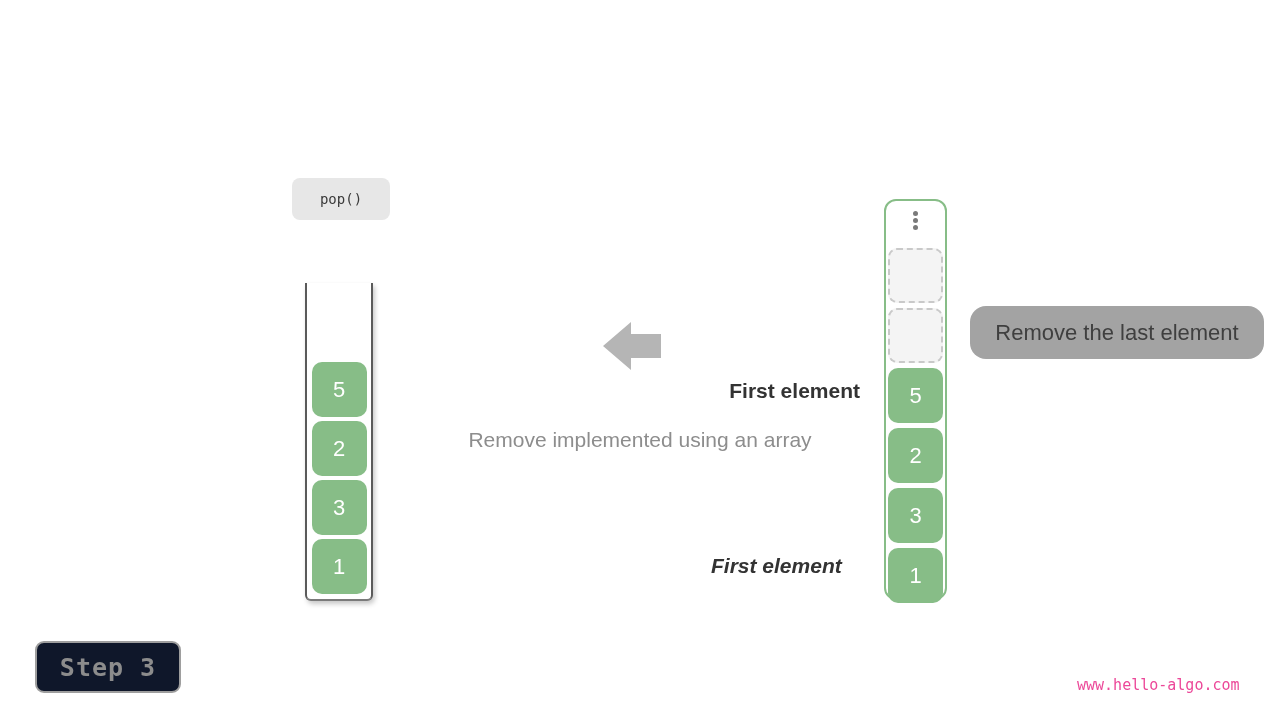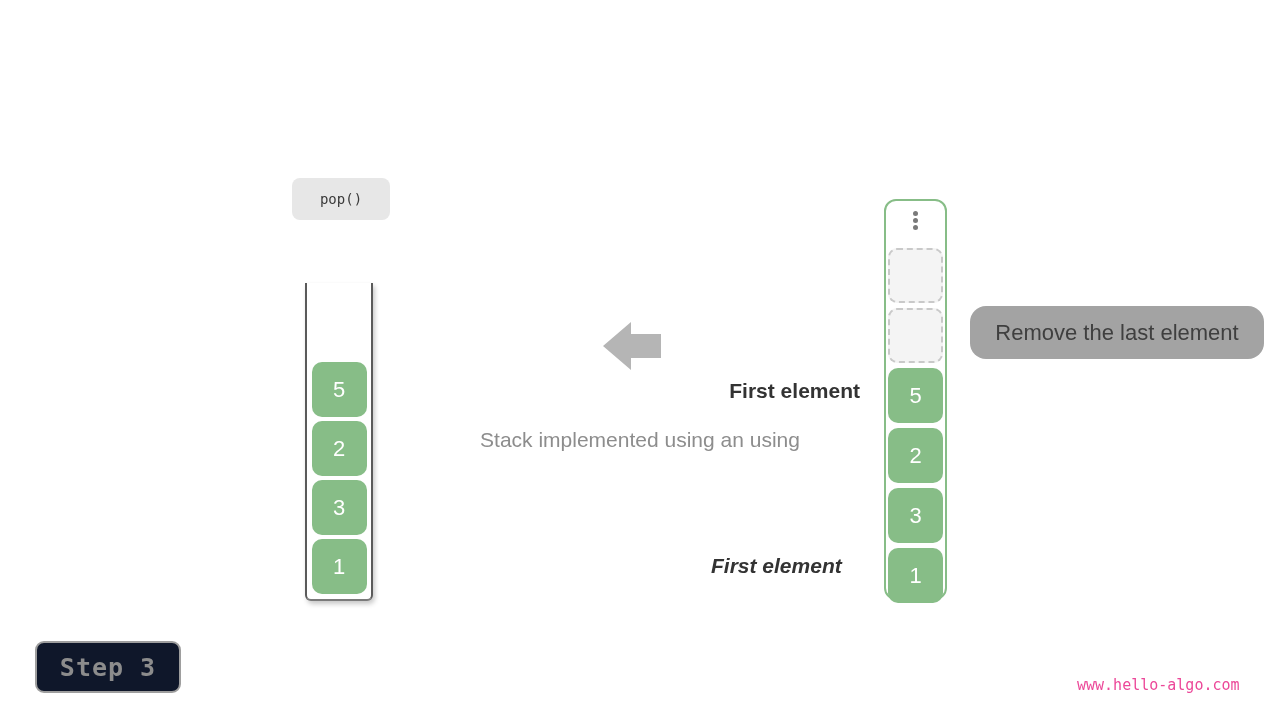--- a/index.html
+++ b/index.html
@@ -115,21 +115,21 @@
   </div>
 
   <div class="arrow">
     <svg viewBox="0 0 58 48" xmlns="http://www.w3.org/2000/svg">
       <path d="M0 24 L28 0 L28 12 L58 12 L58 36 L28 36 L28 48 Z"></path>
     </svg>
   </div>
 
   <div class="txt-bold last-label">First element</div>
 
-  <div class="caption">Stack implemented using an using</div>
+  <div class="caption">Remove implemented using an array</div>
 
   <div class="txt-bold first-label">First element</div>
 
   <div class="right-stack">
     <div class="v-ellipsis">
       <span></span>
         <span></span>
         <span></span>
     </div>
     <div class="slot"></div>

